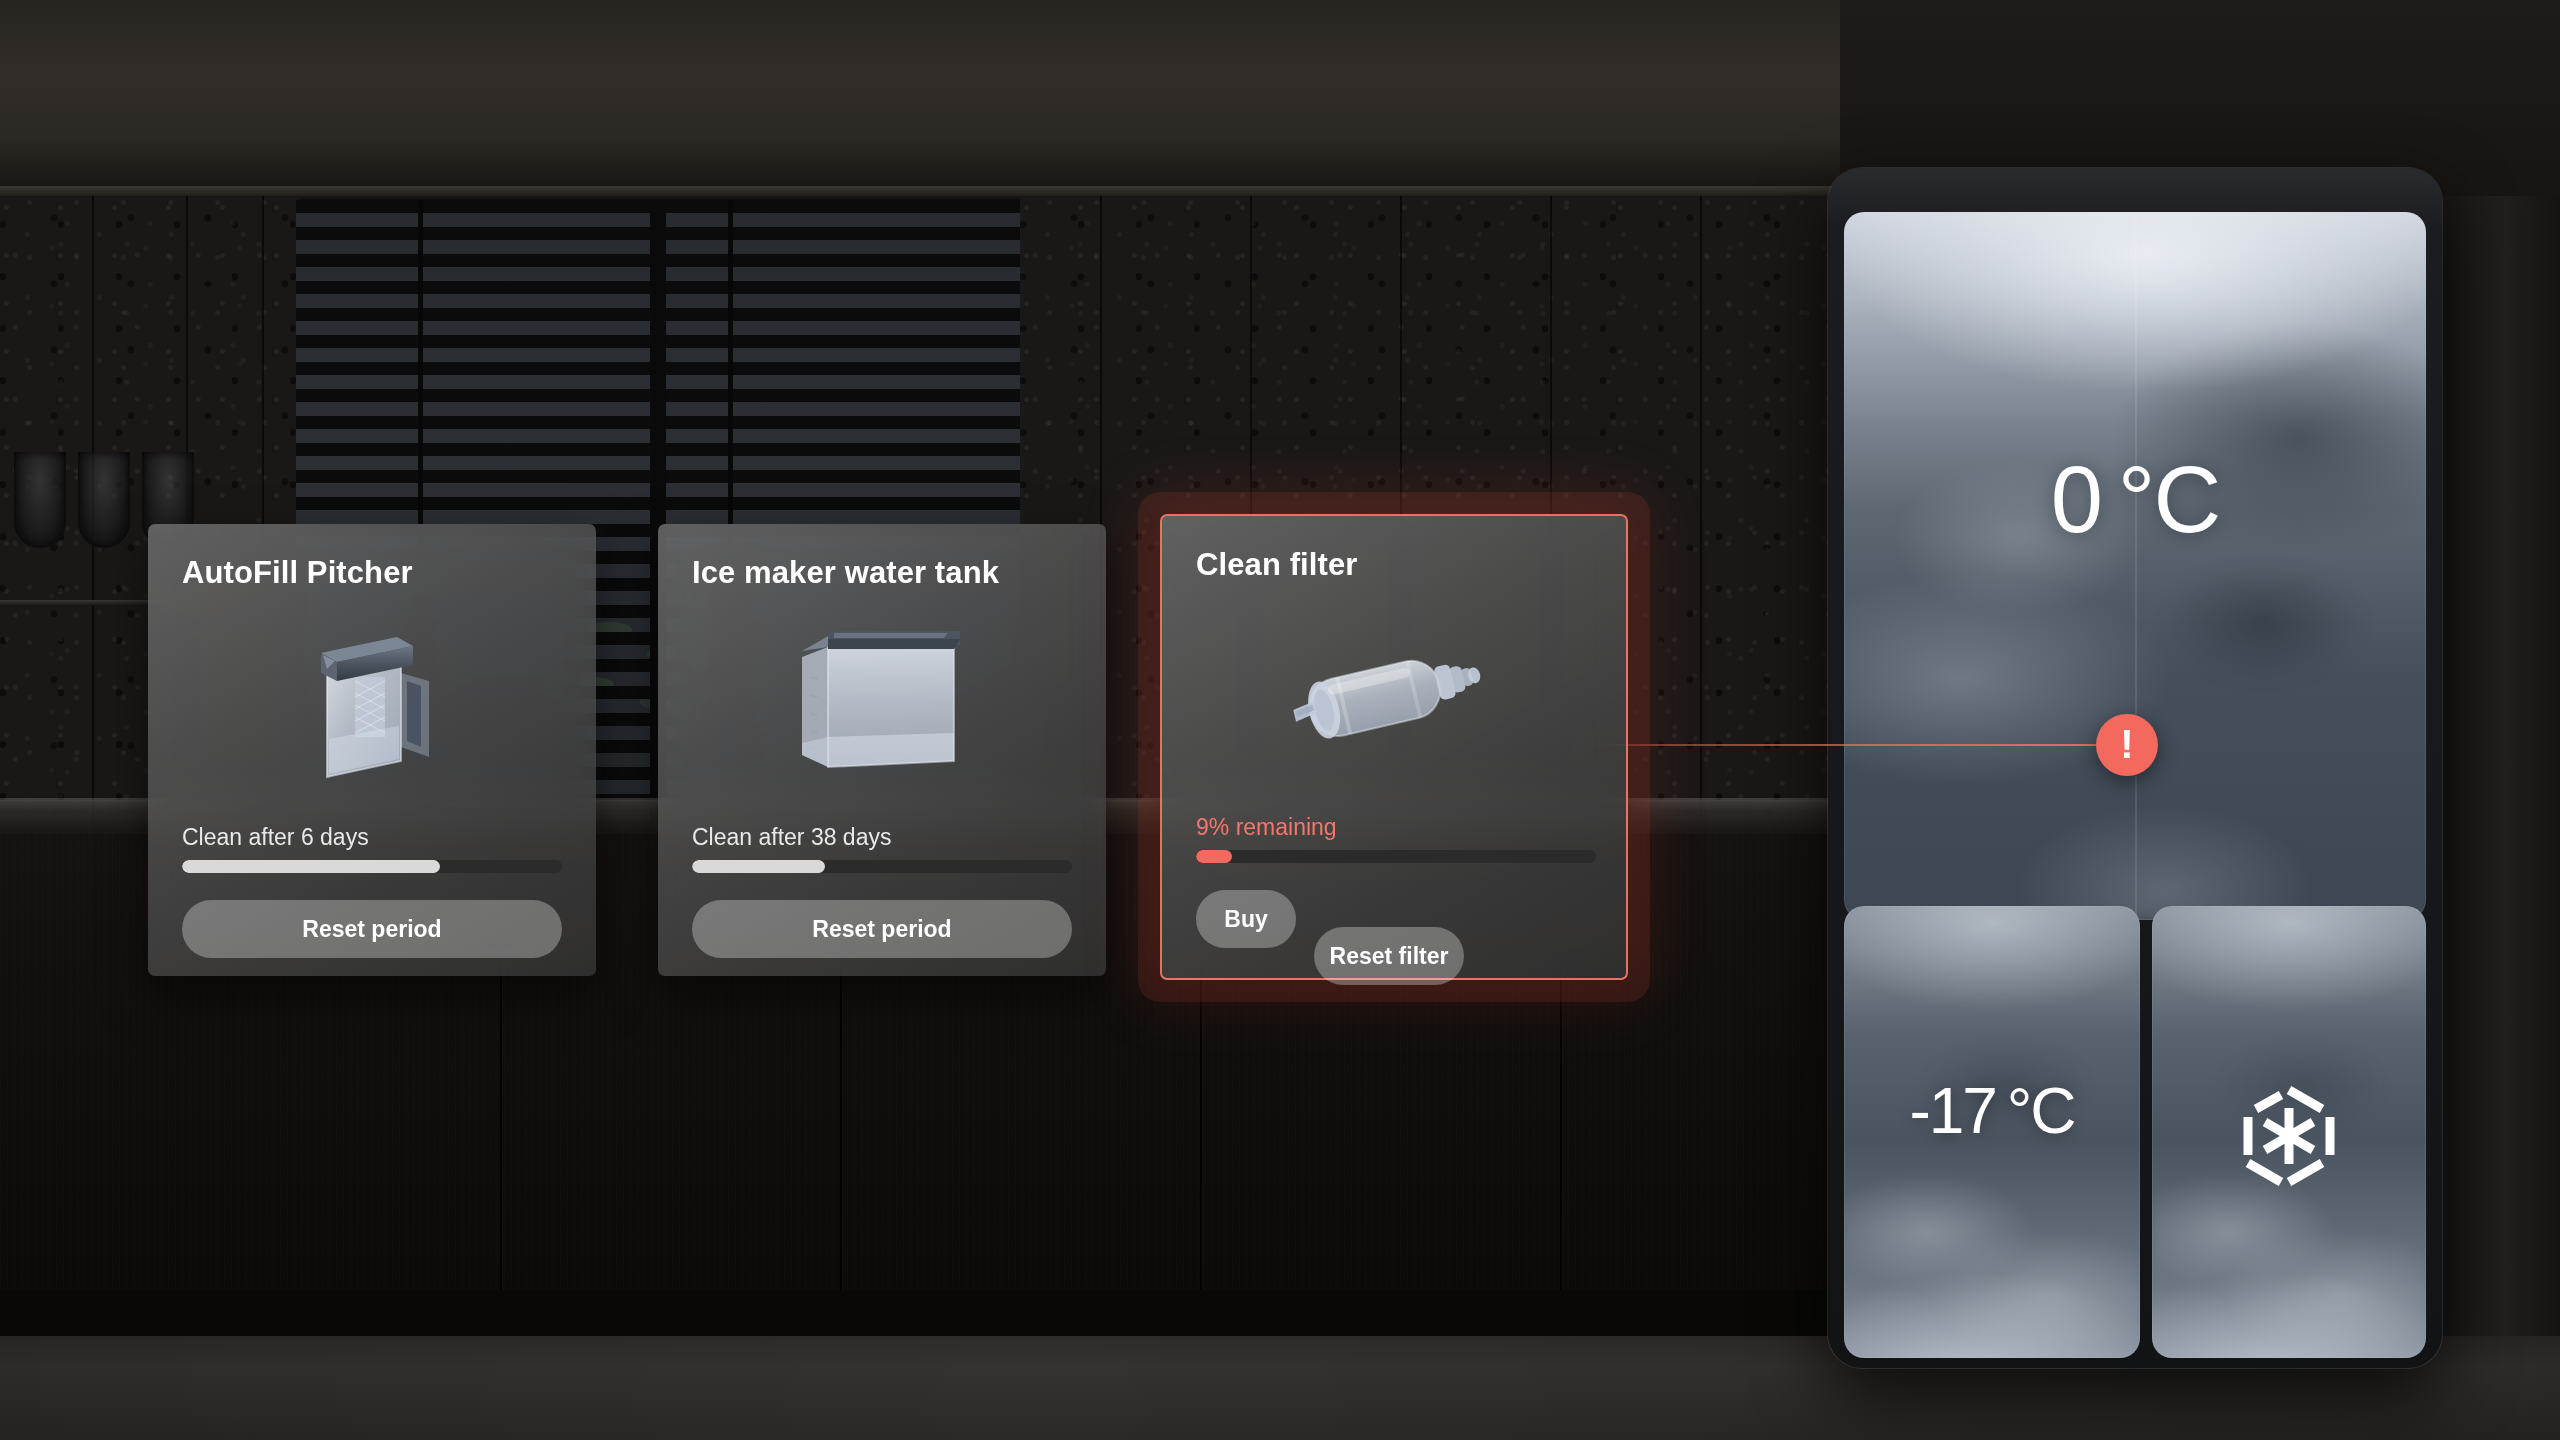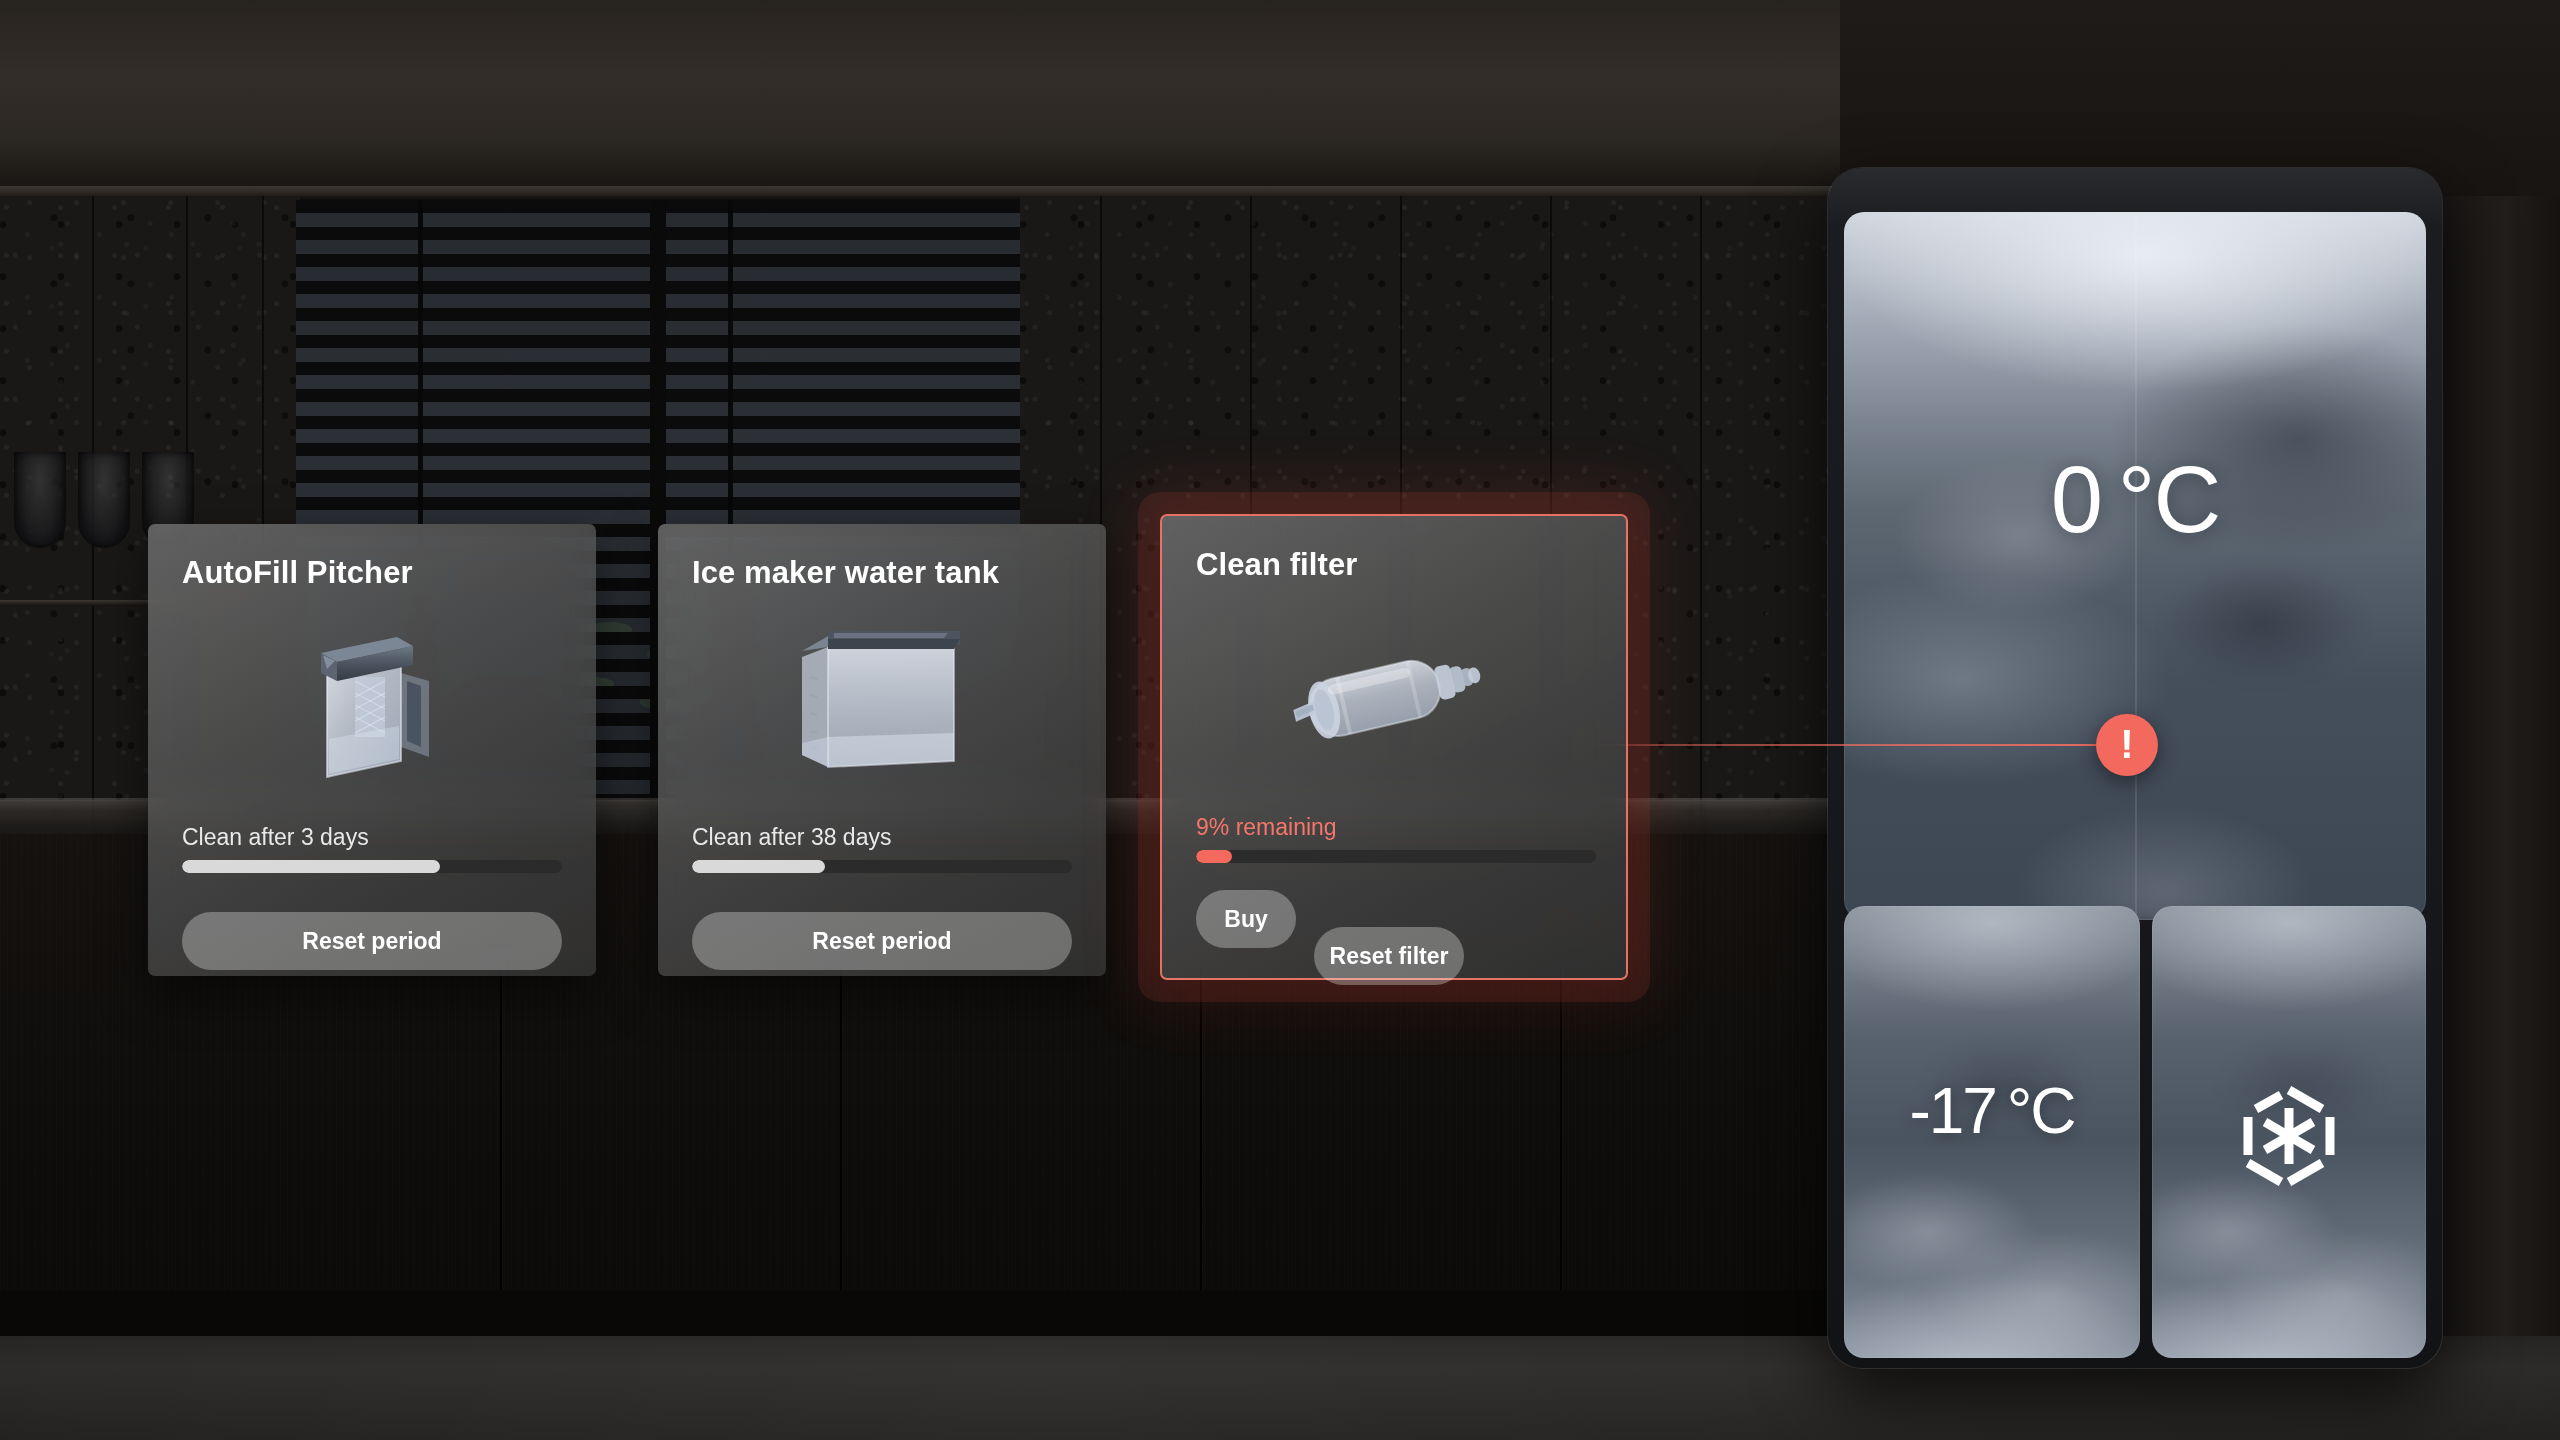--- a/index.html
+++ b/index.html
@@ -210,21 +210,21 @@
   .progress {
     position:absolute; left:34px; height:13px; border-radius:7px;
     background:#2b2b2b; overflow:hidden;
   }
   .card-1 .progress, .card-2 .progress { top:336px; width:380px; }
   .card-3 .progress { top:334px; width:400px; }
   .progress-fill { height:100%; border-radius:7px; }
   .fill-light { background:#d9d9d9; }
   .fill-alert { background:#f3695d; }
   .btn-row { position:absolute; left:34px; right:34px; display:flex; gap:18px; }
-  .card-1 .btn-row, .card-2 .btn-row { top:376px;margin-top:12px; }
+  .card-1 .btn-row, .card-2 .btn-row { top:376px; }
   .card-3 .btn-row { top:374px; }
   .btn {
     height:58px; border-radius:29px; border:none;
     background: rgba(255,255,255,.30);
     color:#fff; font-size:23px; font-weight:700;
     font-family:"Liberation Sans", sans-serif;
     display:flex; align-items:center; justify-content:center;
     cursor:pointer;
   }
   .btn-wide { flex:1; }
@@ -360,21 +360,21 @@
 
         <path d="M24 34 L100 18 L116 27 L40 43 Z" fill="#7b8794"></path>
         <path d="M24 34 L40 43 L40 62 L24 54 Z" fill="#5b6470"></path>
         <path d="M40 43 L116 27 L116 46 L40 62 Z" fill="url(#jugLid)"></path>
         <path d="M26 36 L38 42 L30 50 Z" fill="#9aa6b4" opacity=".65"></path>
 
         <path d="M32 120 L102 107 L102 140 L32 155 Z" fill="#dfe7f3" opacity=".35"></path>
       </svg>
     </div>
 
-    <div class="card-status">Clean after 3 days</div>
+    <div class="card-status">Clean after 6 days</div>
 
     <div class="progress">
       <div class="progress-fill fill-light" style="width: 68%;"></div>
     </div>
 
     <div class="btn-row">
       <button class="btn btn-wide">Reset period</button>
     </div>
   </div>
 

